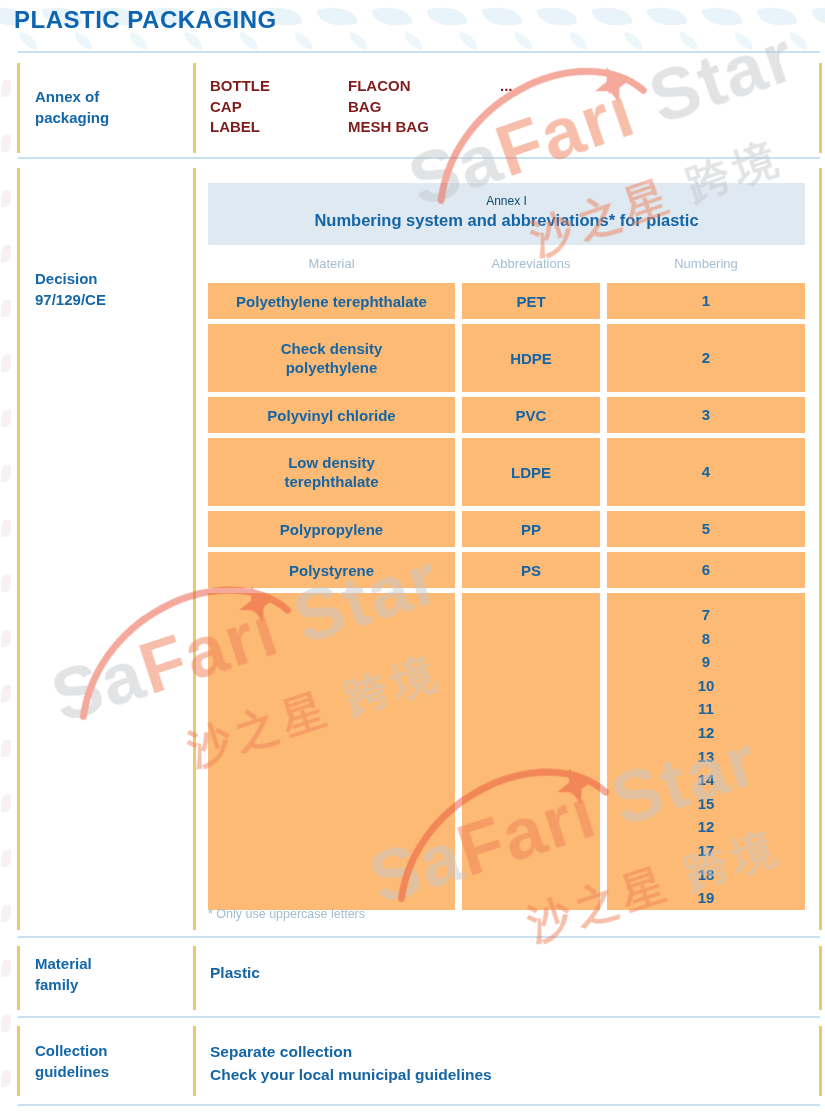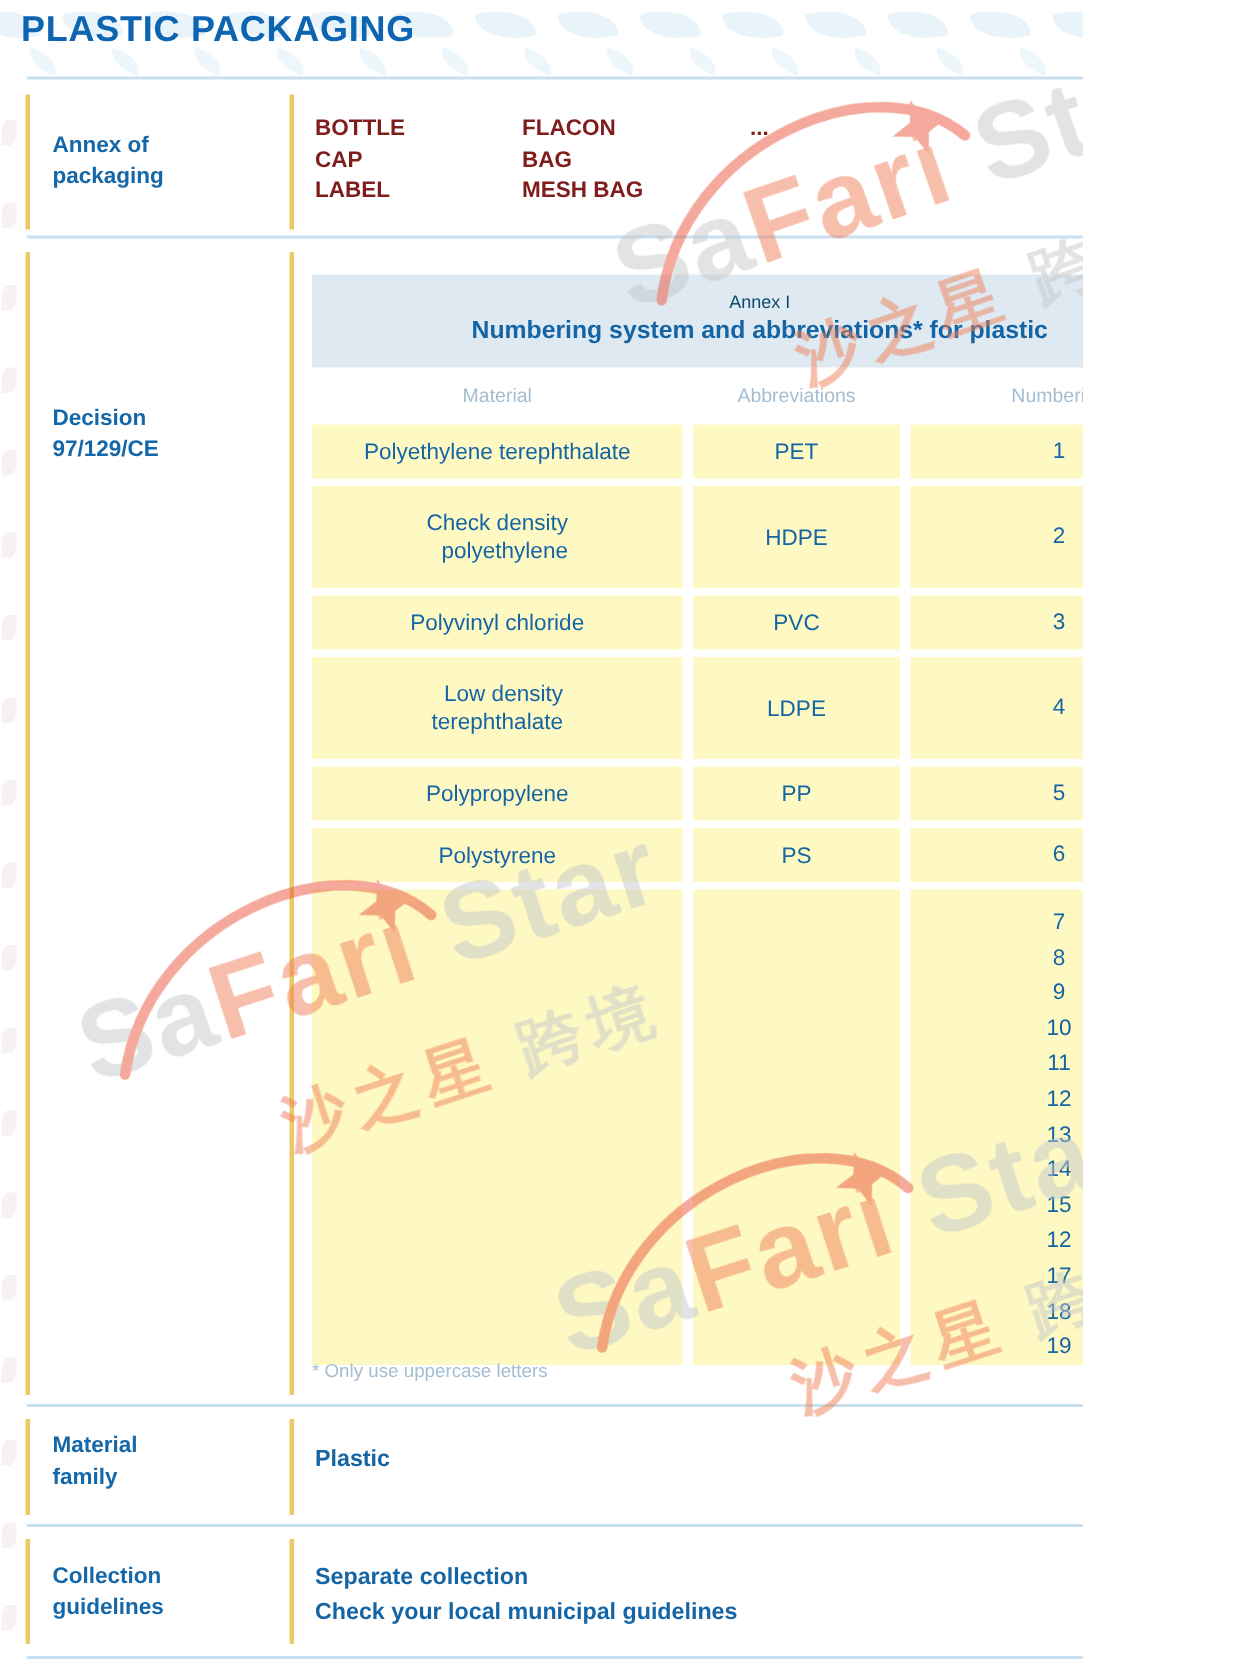--- a/index.html
+++ b/index.html
@@ -1,18 +1,18 @@
 <!DOCTYPE html>
 <html><head>
 <meta charset="utf-8">
 <style>
   * { margin:0; padding:0; box-sizing:border-box; }
   html,body { background:#ffffff; }
   body { font-family:"Liberation Sans","DejaVu Sans",sans-serif; }
-  .page { position:relative; width:722px; height:1112px; background:#ffffff; overflow:hidden; }
+  .page { position:relative; width:825px; height:1112px; background:#ffffff; overflow:hidden; }
 
   
   .leaf-band { position:absolute; left:0; top:0; width:825px; height:54px; overflow:hidden; }
   .leaf1 { position:absolute; width:38px; height:21px; background:#e9f3fa; border-radius:3px 100% 3px 100%; transform:rotate(-10deg); }
   .leaf2 { position:absolute; width:21px; height:14px; background:#edf6fb; border-radius:0 100% 0 100%; transform:rotate(14deg); }
   .leaf3 { position:absolute; width:10px; height:17px; background:#f5edef; border-radius:50% 0 50% 0; opacity:.8; }
 
   .page-title { position:absolute; left:14px; top:6px; font-size:24px; font-weight:bold; letter-spacing:.5px; color:#0d64b0; }
 
   .hline { position:absolute; left:18px; width:802px; height:2px; background:#c9e0f0; }
@@ -24,22 +24,22 @@
 
   
   .dtable { position:absolute; left:208px; top:183px; width:597px; }
   .band { height:62px; background:#dfe9f2; text-align:center; padding-top:11px; }
   .annex { font-size:12px; color:#0c4a6e; }
   .band-title { font-size:16.5px; font-weight:bold; color:#1565a5; margin-top:3px; }
   .thead { display:flex; gap:7px; margin-top:3px; height:30px; }
   .th { display:flex; align-items:center; justify-content:center; color:#a3bdd3; font-size:13px; }
   .th-mat { width:247px; } .th-abbr { width:138px; } .th-num { width:198px; }
   .trow { display:flex; gap:7px; margin-top:5px; }
-  .cell { background:#fef9c3; display:flex; flex-direction:column; justify-content:center; align-items:center;
-          text-align:right; color:#1565a5; font-weight:normal; font-size:15px; line-height:19px; min-height:36px; white-space:pre-line; }
+  .cell { background:#fdba74; display:flex; flex-direction:column; justify-content:center; align-items:center;
+          text-align:center; color:#1565a5; font-weight:bold; font-size:15px; line-height:19px; min-height:36px; white-space:pre-line; }
   .c-mat { width:247px; } .c-abbr { width:138px; } .c-num { width:198px; line-height:23.6px; }
   .trow.tall .cell { min-height:68px; }
   .trow.xtall .cell { min-height:310px; justify-content:flex-start; padding-top:10px; }
   .footnote { position:absolute; left:208px; top:907px; font-size:12.5px; color:#a3bdd3; }
 
   .content-line { position:absolute; left:210px; font-size:15.5px; font-weight:bold; color:#1565a5; line-height:23px; white-space:pre-line; }
 
   
   .wm { position:absolute; opacity:.5; pointer-events:none; z-index:5; width:520px; }
   .wm-latin { font-size:72px; font-weight:bold; color:#c3c6c9; letter-spacing:2px; white-space:nowrap; }

